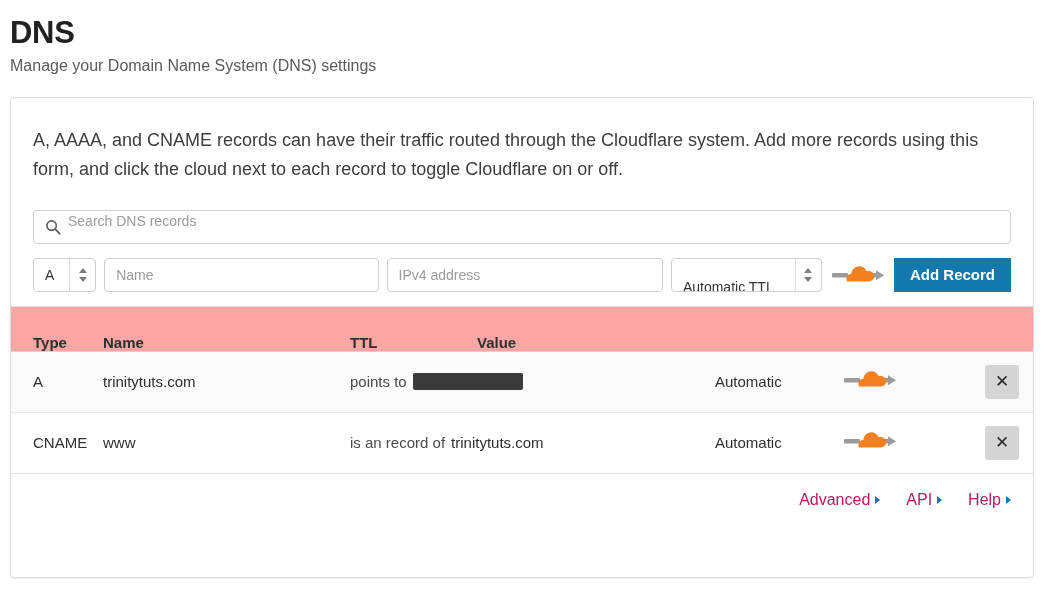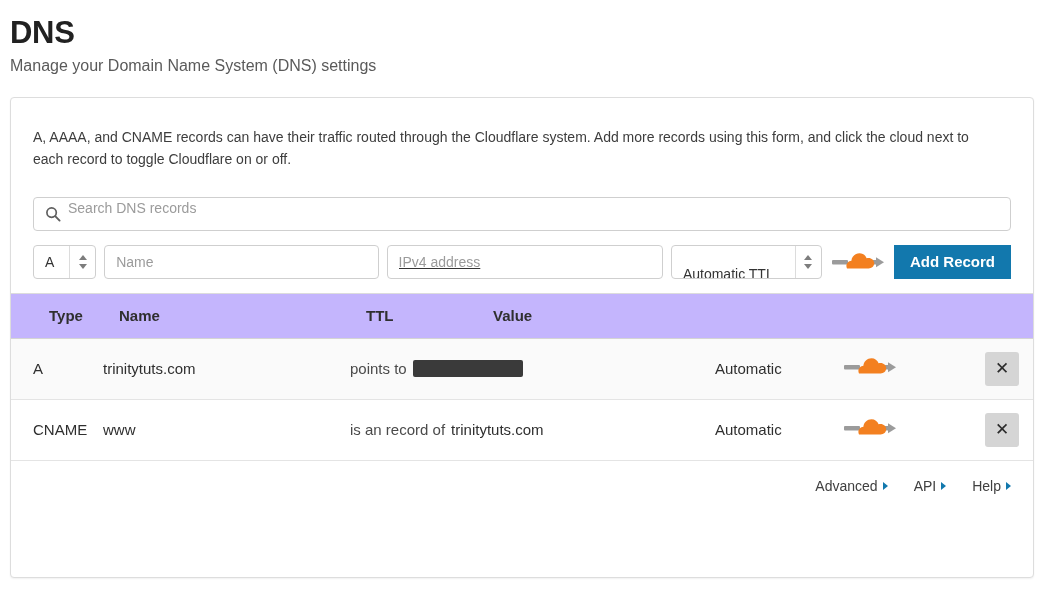--- a/index.html
+++ b/index.html
@@ -49,21 +49,21 @@
   .card-body { padding: 28px 22px 0 22px; }
 
   .card-title {
     font-size: 19px;
     font-weight: bold;
     color: #222222;
     margin: 0 0 22px 0;
   }
 
   .card-desc {
-    font-size: 14px;
+    font-size: 18px;
     color: #3d3d3d;
     line-height: 1.6;
     margin: 0 0 26px 0;
     max-width: 952px;
   }
 
   
   .search-wrap {
     position: relative;
     height: 34px;
@@ -145,21 +145,21 @@
     border-radius: 4px;
     padding: 0 11px;
     font-size: 14px;
     font-family: "Liberation Sans", sans-serif;
     color: #333;
     background: #fff;
     outline: none;
   }
   .text-field::placeholder { color: #9b9b9b; }
   .name-field { width: 286px; }
-  .value-field { width: 288px; text-decoration: underline; }
+  .value-field { width: 288px; }
 
   .proxy-toggle {
     width: 58px;
     height: 28px;
     display: flex;
     align-items: center;
     justify-content: center;
     cursor: pointer;
   }
 
@@ -175,29 +175,28 @@
     font-family: "Liberation Sans", sans-serif;
     cursor: pointer;
     white-space: nowrap;
   }
 
   
   .table { width: 100%; margin-top: 10px; }
 
   .thead {
     display: flex;
-    align-items: center;
+    align-items: flex-end;
     height: 46px;
-    background: #c4b5fd;
+    background: #fca5a5;
     border-top: 1px solid #dcdcdc;
     border-bottom: 1px solid #d4d4d4;
     font-size: 15px;
     font-weight: bold;
     color: #2f2f2f;
-    padding-left: 16px;
   }
 
   .trow {
     display: flex;
     align-items: center;
     height: 61px;
     font-size: 15px;
     color: #2f2f2f;
     border-bottom: 1px solid #e4e4e4;
   }
@@ -242,22 +241,22 @@
 
   
   .card-footer {
     display: flex;
     justify-content: flex-end;
     align-items: center;
     gap: 26px;
     padding: 17px 22px 0 22px;
   }
   .footer-link {
-    font-size: 14px;
-    color: #404040;
+    font-size: 16px;
+    color: #be185d;
     text-decoration: none;
     cursor: pointer;
     display: inline-flex;
     align-items: center;
     gap: 5px;
   }
   .footer-link .caret {
     width: 0; height: 0;
     border-top: 4px solid transparent;
     border-bottom: 4px solid transparent;

